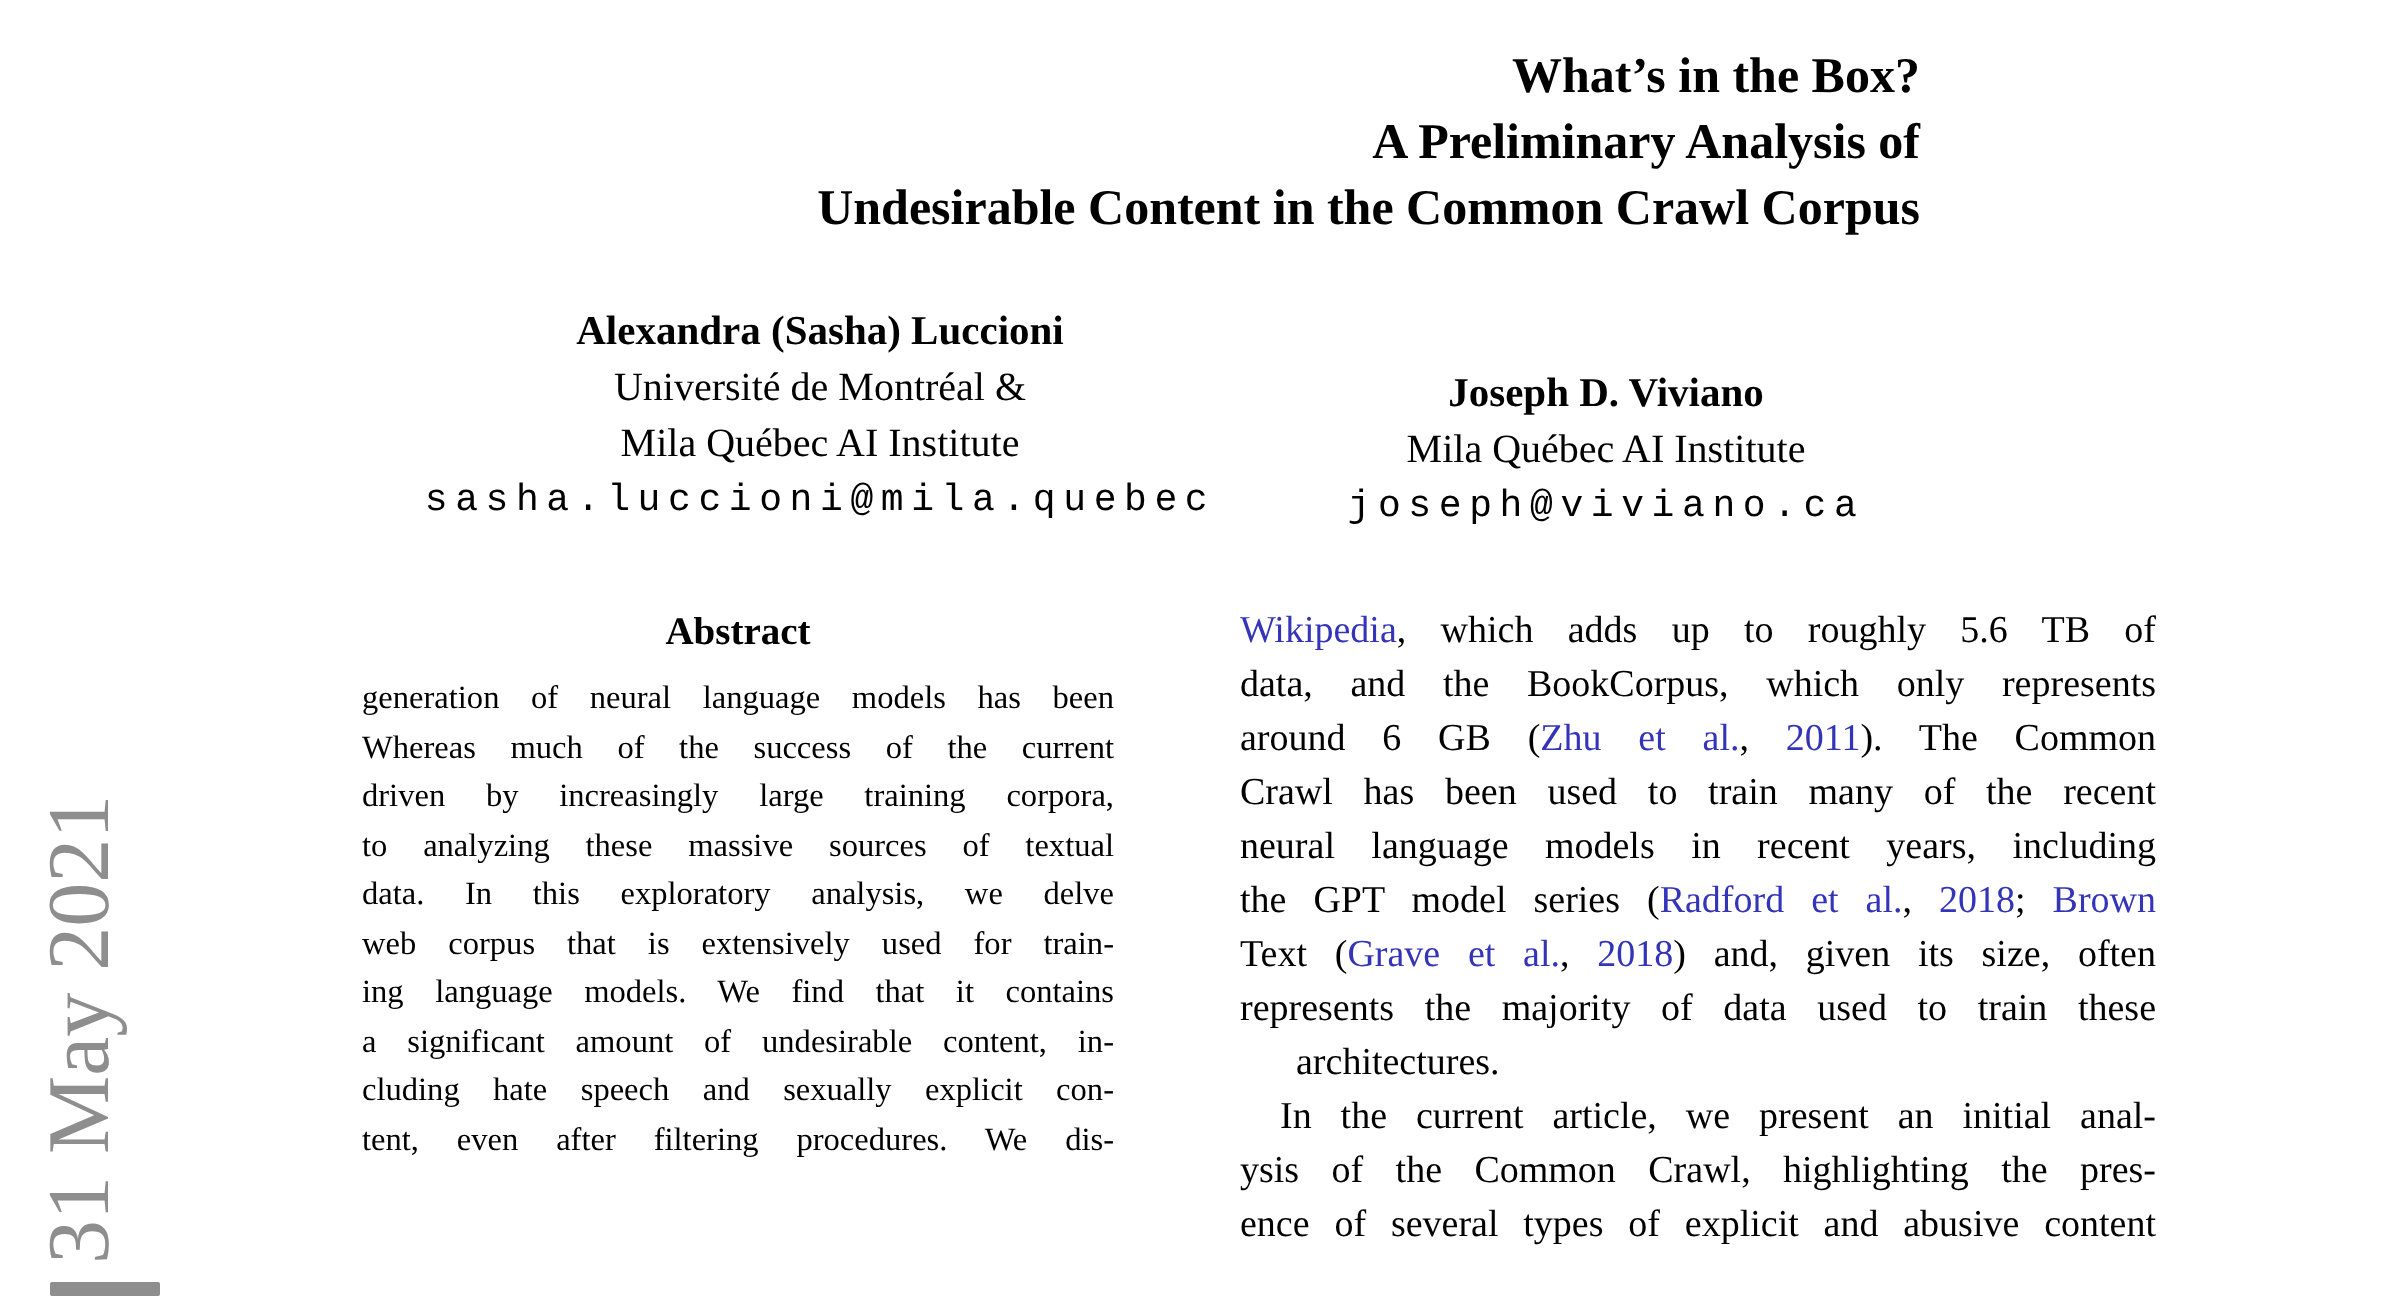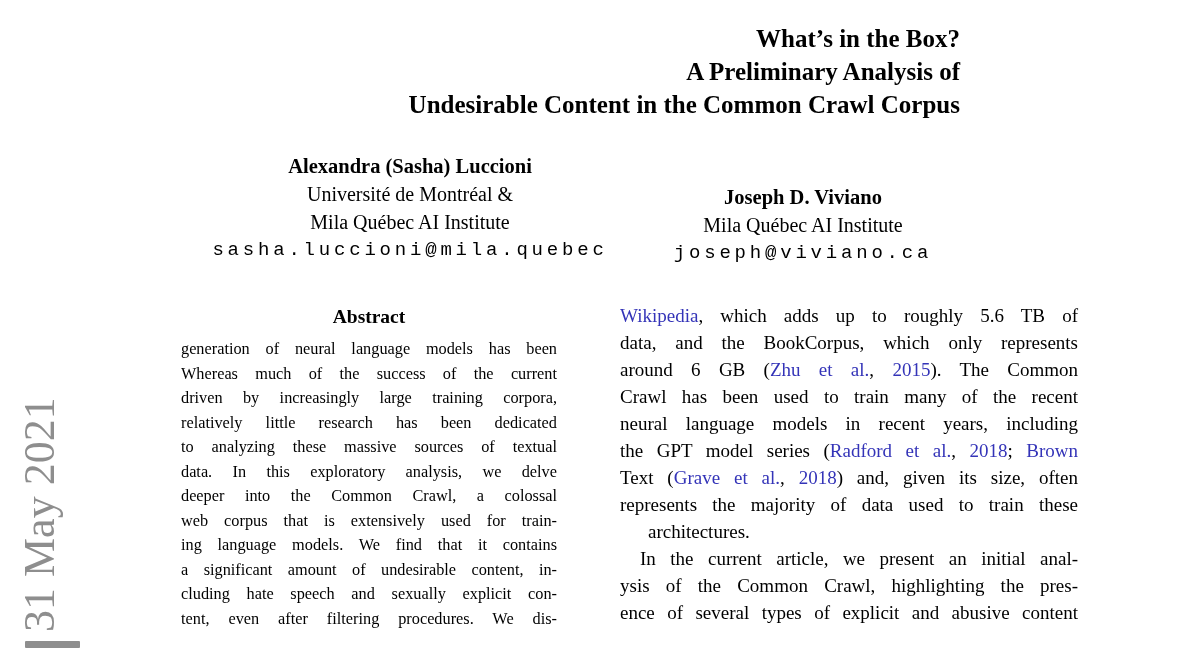--- a/index.html
+++ b/index.html
@@ -80,36 +80,34 @@
   <div>Mila Québec AI Institute</div>
   <div class="author-email">joseph@viviano.ca</div>
 </div>
 
 <div id="abstract" class="abs">
   <div id="abstract-heading">Abstract</div>
   <div id="abstract-lines">
       <div class="jline">generation of neural language models has been</div>
       <div class="jline">Whereas much of the success of the current</div>
       <div class="jline">driven by increasingly large training corpora,</div>
-      <div class="jline">relatively little research has been dedicated</div>
       <div class="jline">to analyzing these massive sources of textual</div>
       <div class="jline">data. In this exploratory analysis, we delve</div>
-      <div class="jline">deeper into the Common Crawl, a colossal</div>
       <div class="jline">web corpus that is extensively used for train-</div>
       <div class="jline">ing language models. We find that it contains</div>
       <div class="jline">a significant amount of undesirable content, in-</div>
       <div class="jline">cluding hate speech and sexually explicit con-</div>
       <div class="jline">tent, even after filtering procedures. We dis-</div>
     </div>
 </div>
 
 <div id="main-column" class="abs">
     <div class="jline"><span class="cite-link">Wikipedia</span><span>, which adds up to roughly 5.6 TB of</span></div>
     <div class="jline"><span>data, and the BookCorpus, which only represents</span></div>
-    <div class="jline"><span>around 6 GB (</span><span class="cite-link">Zhu et al.</span><span>, </span><span class="cite-link">2015</span><span>). The Common</span></div>
+    <div class="jline"><span>around 6 GB (</span><span class="cite-link">Zhu et al.</span><span>, </span><span class="cite-link">2011</span><span>). The Common</span></div>
     <div class="jline"><span>Crawl has been used to train many of the recent</span></div>
     <div class="jline"><span>neural language models in recent years, including</span></div>
     <div class="jline"><span>the GPT model series (</span><span class="cite-link">Radford et al.</span><span>, </span><span class="cite-link">2018</span><span>; </span><span class="cite-link">Brown</span></div>
     <div class="jline"><span>Text (</span><span class="cite-link">Grave et al.</span><span>, </span><span class="cite-link">2018</span><span>) and, given its size, often</span></div>
     <div class="jline"><span>represents the majority of data used to train these</span></div>
     <div class="jline final"><span>architectures.</span></div>
     <div class="jline indent"><span>In the current article, we present an initial anal-</span></div>
     <div class="jline"><span>ysis of the Common Crawl, highlighting the pres-</span></div>
     <div class="jline"><span>ence of several types of explicit and abusive content</span></div>
   </div>

